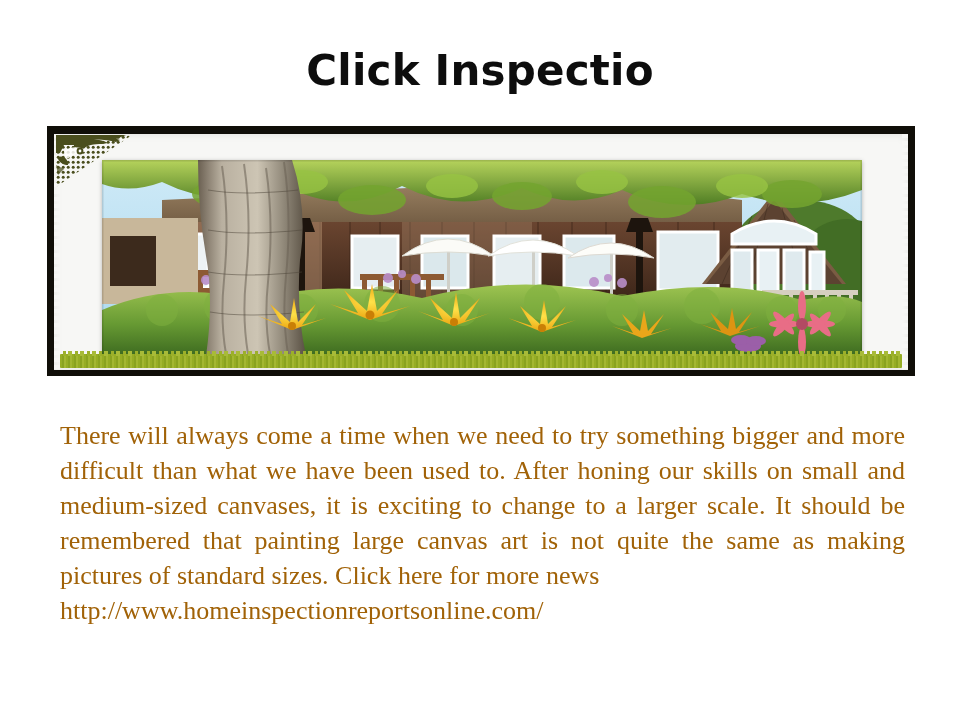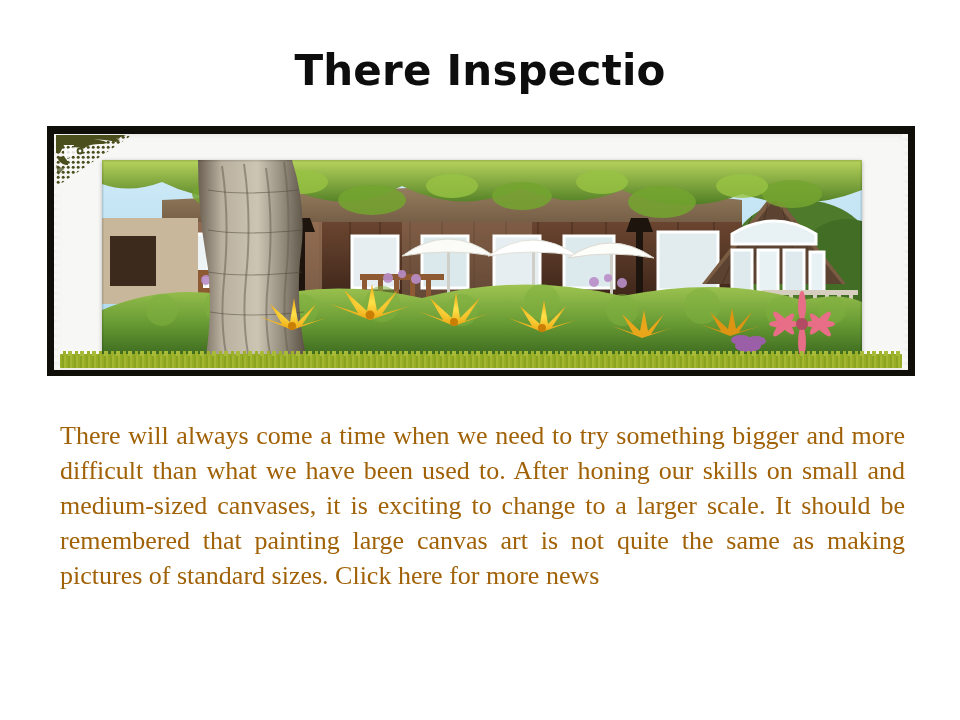--- a/index.html
+++ b/index.html
@@ -153,21 +153,21 @@
   }
   #body-url {
     display: block;
     text-align: left;
     white-space: nowrap;
   }
 </style>
 </head>
 <body>
 
-<div id="slide-title">There Inspectio</div>
+<div id="slide-title">Click Inspectio</div>
 
 <div id="photo-block">
 
   <div id="photo-outer-border"></div>
 
   <div id="photo-mat">
 
     <svg id="lace-corner" viewBox="0 0 76 56" xmlns="http://www.w3.org/2000/svg">
       <defs>
         <pattern id="dotmesh" width="5" height="5" patternUnits="userSpaceOnUse">
@@ -434,13 +434,14 @@
         <rect x="0" y="0" width="760" height="196" fill="none" stroke="rgba(0,0,0,0.12)" stroke-width="3"></rect>
       </svg>
     </div>
 
     <div id="grass-strip"></div>
   </div>
 </div>
 
 <div id="body-text">
   <span>There will always come a time when we need to try something bigger and more difficult than what we have been used to. After honing our skills on small and medium-sized canvases, it is exciting to change to a larger scale. It should be remembered that painting large canvas art is not quite the same as making pictures of standard sizes. Click here for more news</span>
+  <span id="body-url">http://www.homeinspectionreportsonline.com/</span>
 </div>
 
 </body></html>

